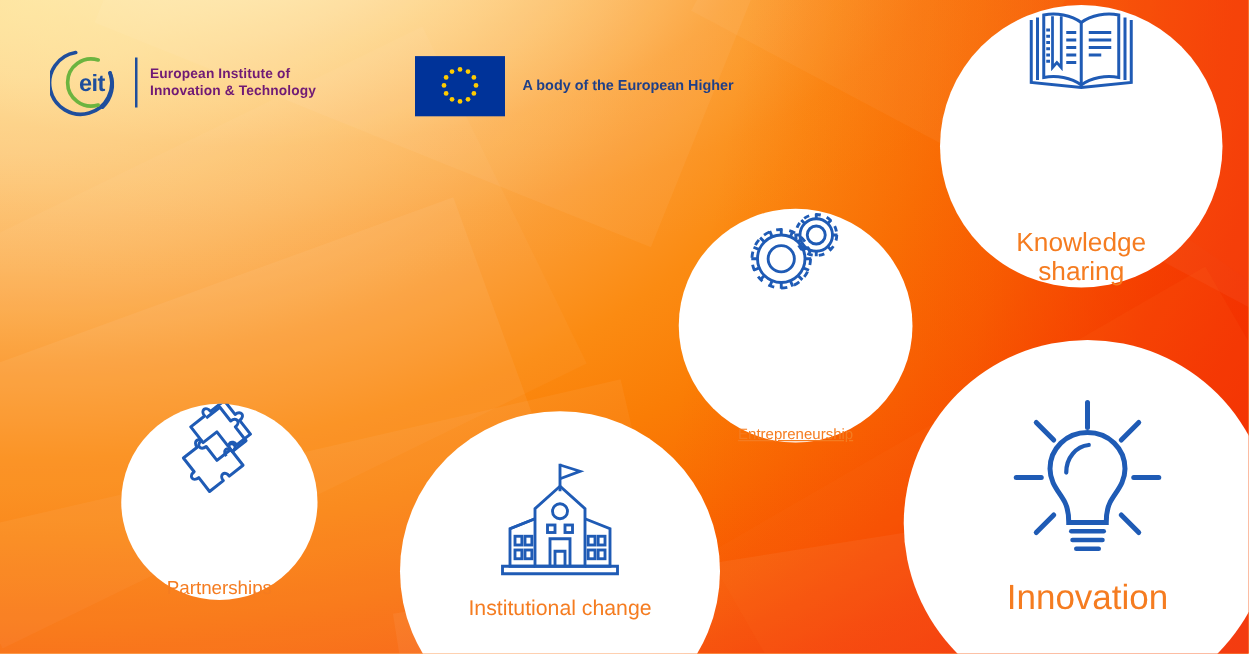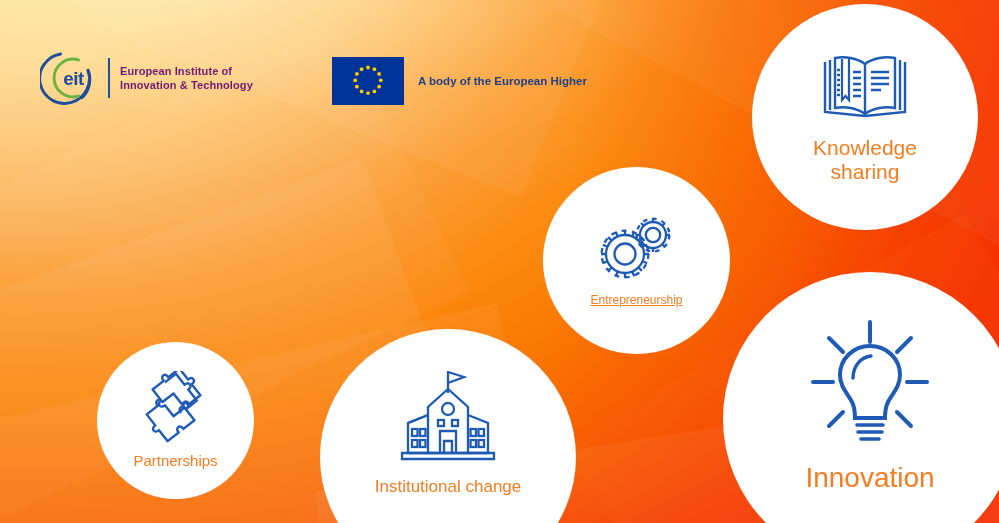--- a/index.html
+++ b/index.html
@@ -67,21 +67,21 @@
   .facet.f1 { left: -160px;  top: 250px;  width: 620px; height: 460px;  transform: rotate(-20deg); background: rgba(255,255,255,0.06); }
   .facet.f2 { left: -220px;  top: 385px;  width: 760px; height: 300px;  transform: rotate(-13deg); background: rgba(255,255,255,0.05); }
   .facet.f3 { left: 330px;   top: 430px;  width: 760px; height: 260px;  transform: rotate(-9deg);  background: rgba(255,255,255,0.055); }
   .facet.f4 { left: 600px;   top: -180px; width: 520px; height: 330px;  transform: rotate(28deg);  background: rgba(255,255,255,0.045); }
   .facet.f5 { left: 120px;   top: -210px; width: 480px; height: 330px;  transform: rotate(22deg);  background: rgba(255,255,255,0.05); }
   .facet.f6 { left: -90px;   top: 120px;  width: 520px; height: 300px;  transform: rotate(-26deg); background: rgba(255,255,255,0.035); }
   .facet.f7 { left: 640px;   top: 300px;  width: 460px; height: 420px;  transform: rotate(-30deg); background: rgba(255,120,40,0.10); }
   .facet.f8 { left: 840px;   top: -60px;  width: 330px; height: 260px;  transform: rotate(35deg);  background: rgba(255,60,0,0.16); }
 
   
-  .header { position: absolute; left: 0; top: 12px; width: 100%; height: 112px; text-decoration: underline; }
+  .header { position: absolute; left: 0; top: 0; width: 100%; height: 112px; text-decoration: underline; }
 
   .eit-logo { position: absolute; left: 40px; top: 36px; display: flex; align-items: center; }
   .eit-mark { width: 60px; height: 60px; flex: 0 0 auto; }
   .eit-divider {
     width: 2px; height: 40px; background: #1f4e9c;
     margin: 0 10px 0 8px; flex: 0 0 auto;
   }
   .eit-words {
     color: #701a75;
     font-size: 11px;
@@ -131,21 +131,21 @@
   }
 
   
   .bubble {
     position: absolute;
     border-radius: 50%;
     background: #ffffff;
     display: flex;
     flex-direction: column;
     align-items: center;
-    justify-content: center;
+    justify-content: space-between;
   }
   .bubble .icon-wrap { display: block; }
   .bubble .bubble-label {
     color: #f57c20;
     text-align: center;
     font-weight: 400;
     line-height: 1.12;
     white-space: pre-line;
   }
 
@@ -161,21 +161,21 @@
   #bubble-innovation { left: 723px; top: 272px; width: 294px; height: 294px; }
   #bubble-innovation { justify-content: flex-start; padding-top: 44px; box-sizing: border-box; }
   #bubble-innovation .icon-wrap { margin-bottom: 14px; }
   #bubble-innovation .bubble-label { font-size: 28px; }
 
   #bubble-institutional { left: 320px; top: 329px; width: 256px; height: 256px; }
   #bubble-institutional { justify-content: flex-start; padding-top: 38px; box-sizing: border-box; }
   #bubble-institutional .icon-wrap { margin-bottom: 16px; }
   #bubble-institutional .bubble-label { font-size: 17px; }
 
-  #bubble-partnerships { left: 97px; top: 342px; width: 157px; height: 157px; }
+  #bubble-partnerships { left: 97px; top: 323px; width: 157px; height: 157px; }
   #bubble-partnerships .icon-wrap { margin-bottom: 8px; }
   #bubble-partnerships .bubble-label { font-size: 15px; }
 
   .icon-svg { display: block; fill: none; stroke: #1f5bb5; }
 </style>
 </head>
 <body>
 
 <div id="poster">
 

